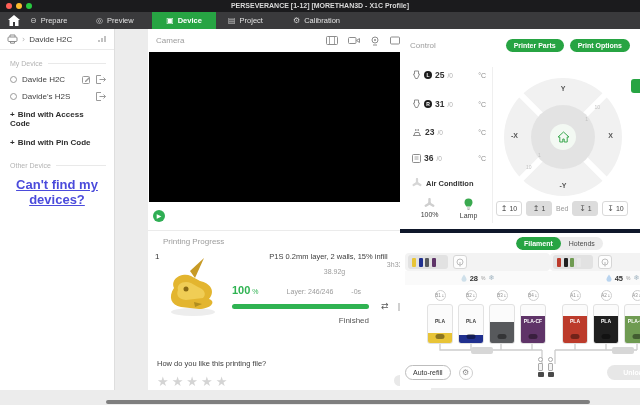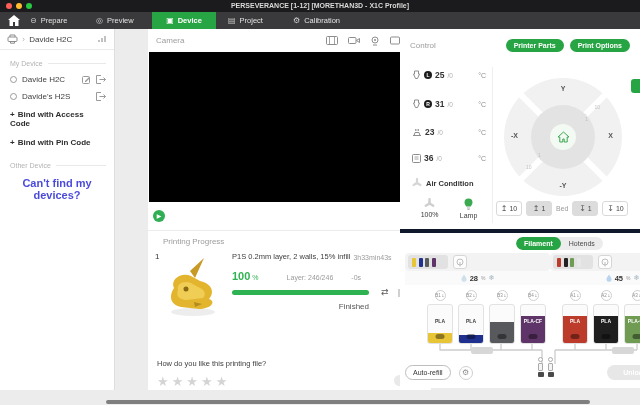--- a/index.html
+++ b/index.html
@@ -32,37 +32,37 @@
   .sel-row .chev{color:#b5b5b5;font-size:8px;}
   .sel-row .selname{font-size:8px;color:#3c3c3c;}
   .sec-row{display:flex;align-items:center;gap:5px;margin:10px 8px 4px 10px;}
   .sec-label{font-size:7px;color:#b3b3b3;white-space:nowrap;}
   .hline{flex:1;height:1px;background:#e9e9e9;}
   .dev-row{display:flex;align-items:center;gap:5px;padding:4px 8px 4px 10px;font-size:8px;color:#3e3e3e;}
   .dot-circle{width:7px;height:7px;border:1px solid #9a9a9a;border-radius:50%;box-sizing:border-box;}
   .dev-actions{margin-left:auto;display:flex;gap:5px;align-items:center;}
   .bind-row{padding:5px 10px;font-size:8px;font-weight:bold;color:#2d2d2d;}
   .bind-row .plus{margin-right:3px;}
-  .find-link{display:block;text-align:center;margin-top:8px;font-size:11px;color:#4b4bdb;font-weight:bold;}
+  .find-link{display:block;text-align:center;margin-top:8px;font-size:13px;color:#4b4bdb;text-decoration:underline;font-weight:bold;}
 
   
   .cam-h{height:23px;display:flex;align-items:center;padding:0 8px;}
   .panel-title{font-size:8px;color:#9c9c9c;}
   .cam-icons{margin-left:auto;display:flex;gap:10px;align-items:center;}
   .video{height:150px;background:#000;margin:0 1px;}
   .play-row{height:28px;display:flex;align-items:center;padding-left:5px;}
   .play-btn{width:12px;height:12px;border-radius:50%;background:#2fae54;color:#fff;font-size:6px;
             display:flex;align-items:center;justify-content:center;line-height:1;}
   .divider{height:1px;background:#ebebeb;}
   .pp-h{padding:6px 15px 4px;font-size:8px;color:#9c9c9c;}
   .pp-body{position:relative;height:95px;}
   .pp-index{position:absolute;left:7px;top:2px;font-size:8px;color:#333;}
   .thumb{position:absolute;left:16px;top:6px;}
   .pp-right{position:absolute;left:84px;right:6px;top:2px;}
-  .pr1{display:flex;align-items:flex-end;font-size:7.5px;color:#3d3d3d;}
+  .pr1{display:flex;align-items:center;font-size:7.5px;color:#3d3d3d;flex-direction:column;}
   .pr1 .t{margin-left:auto;color:#9b9b9b;font-size:7px;}
   .pr1 .w{margin-left:12px;color:#9b9b9b;font-size:7px;}
   .pr2{display:flex;align-items:baseline;margin-top:9px;}
   .pct{font-size:11px;font-weight:bold;color:#2fb352;}
   .pctu{font-size:7px;color:#2fb352;margin-left:2px;}
   .layer{font-size:7px;color:#9b9b9b;margin-left:28px;}
   .eta{font-size:7px;color:#9b9b9b;margin-left:18px;}
   .pr3{display:flex;align-items:center;margin-top:6px;}
   .pbar{width:137px;height:5px;border-radius:3px;background:#2fb352;}
   .pp-icons{display:flex;gap:9px;align-items:center;margin-left:12px;}

